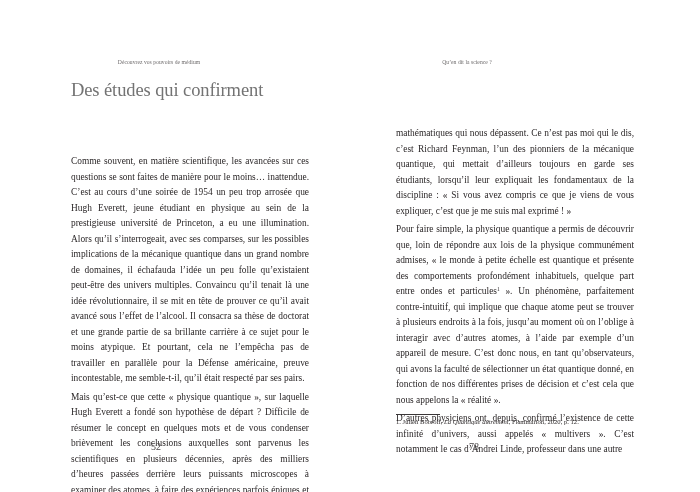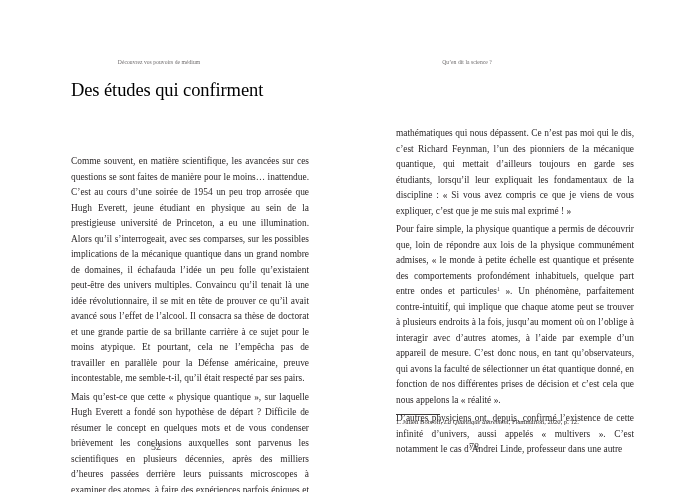--- a/index.html
+++ b/index.html
@@ -11,21 +11,21 @@
   .page.left { left: 0; width: 350px; }
   .page.right { left: 350px; width: 350px; }
   .running-head {
     position: absolute; top: 59px; width: 100%; text-align: center;
     font-size: 5.6px; color: #6d6a6b; letter-spacing: 0.05px;
   }
   .page.left .running-head { left: 24px; width: 270px; }
   .page.right .running-head { left: -18px; width: 270px; }
   .chapter-title {
     position: absolute; left: 71px; top: 80px; width: 260px;
-    font-size: 18.5px; line-height: 20px; color: #000000; margin: 0; font-weight: normal;
+    font-size: 18.5px; line-height: 20px; color: #737373; margin: 0; font-weight: normal;
     letter-spacing: -0.1px;
   }
   .body-text {
     position: absolute; font-size: 9.4px; line-height: 15.5px; text-align: justify;
     hyphens: manual; color: #2b2728;
   }
   .page.left .body-text { left: 71px; top: 154px; width: 238px; }
   .page.right .body-text { left: 46px; top: 126px; width: 238px; }
   .body-text p { margin: 0 0 3px 0; }
   sup { font-size: 5.5px; line-height: 0; vertical-align: 3.5px; }

